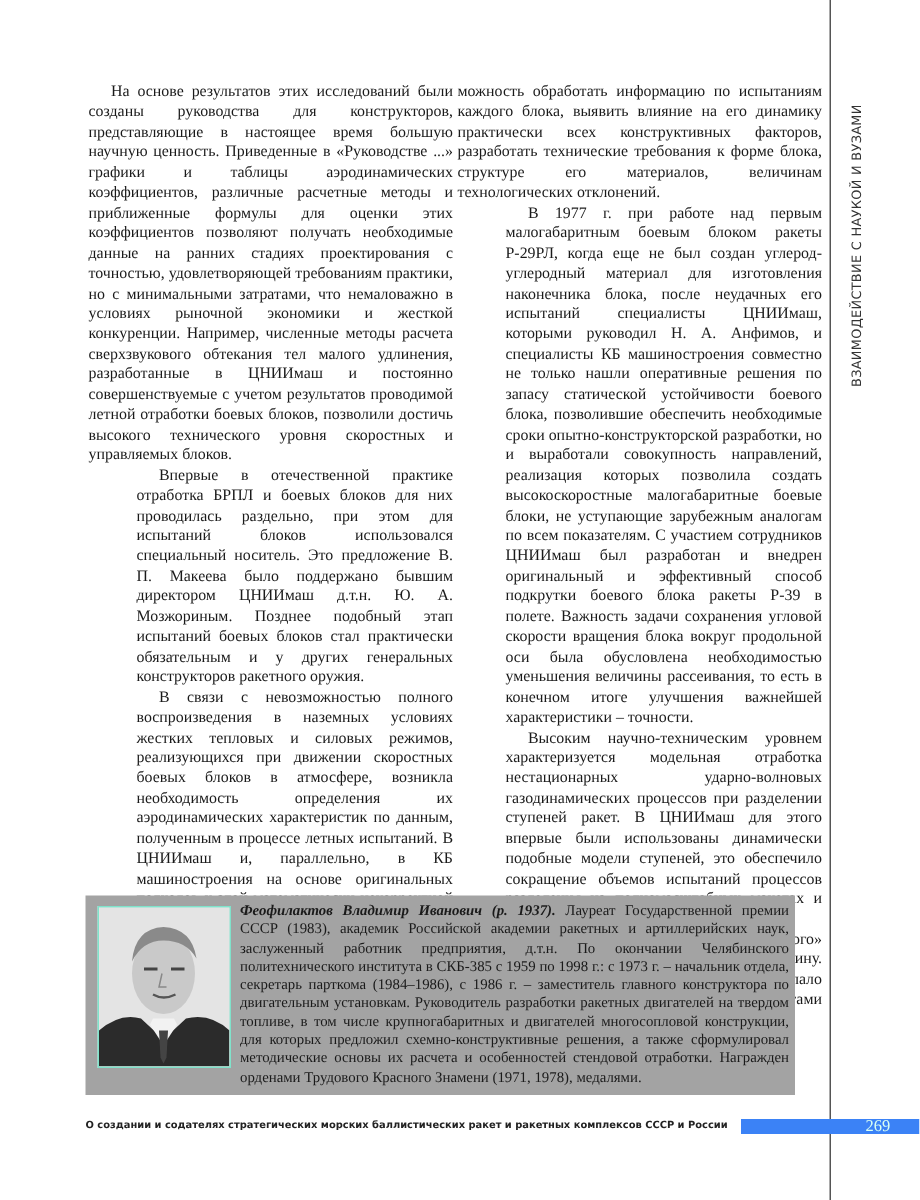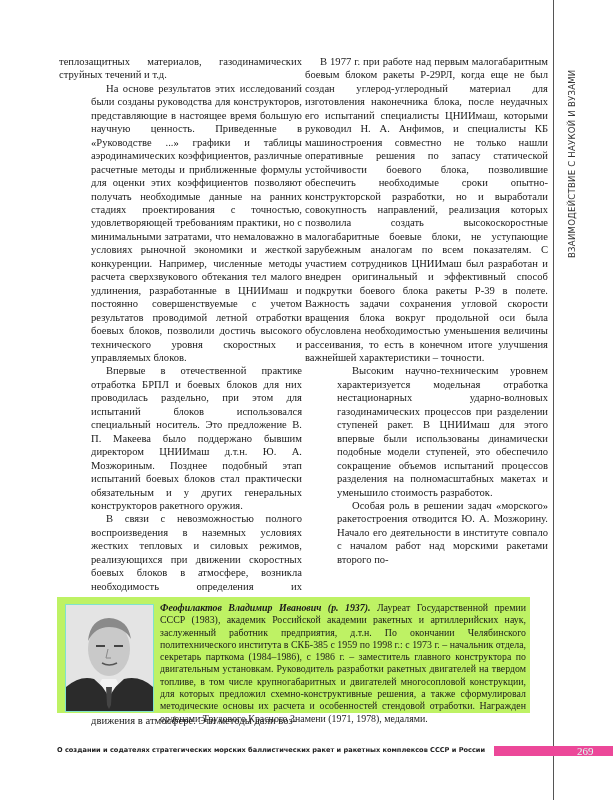--- a/index.html
+++ b/index.html
@@ -14,57 +14,57 @@
     font-family: "DejaVu Sans", sans-serif; font-size: 8.6px; letter-spacing: 0.2px; color: #333;
     white-space: nowrap; text-align: left;
   }
   .col { position: absolute; top: 55px; width: 243px; font-size: 10.6px; line-height: 13.45px; text-align: justify; }
   .col-left { left: 59px; }
   .col-right { left: 305px; }
   .col p { margin: 0; text-indent: 0; }
   .col p.ind { text-indent: 15px; }
   .col p + p { margin-top: 0; margin-left: 32px; }
   .bio {
-    position: absolute; left: 57px; top: 597px; width: 473px; height: 116px; background: #bef264;
+    position: absolute; left: 57px; top: 597px; width: 473px; height: 133px; background: #a3a3a3;
   }
   .photo {
     position: absolute; left: 8px; top: 7px; width: 87px; height: 106px;
     border: 1px solid #7fe3cb; background: #e6e6e6; overflow: hidden;
   }
   .bio-text {
     position: absolute; left: 103px; top: 5px; width: 366px;
     font-size: 9.9px; line-height: 12.3px; text-align: justify;
   }
   .bio-name { font-style: italic; font-weight: bold; }
   .footer {
     position: absolute; left: 57px; top: 746px; font-family: "DejaVu Sans", sans-serif;
     font-size: 6.6px; color: #222; white-space: nowrap; font-weight: bold;
   }
   .pagebar {
-    position: absolute; left: 494px; top: 746px; width: 119px; height: 10px; background: #ec4899;
+    position: absolute; left: 494px; top: 746px; width: 119px; height: 10px; background: #3b82f6;
   }
   .pagenum {
     position: absolute; left: 83px; top: -1px; font-family: "Liberation Serif", serif;
     font-size: 11px; color: #d9fff2; line-height: 12px;
   }
 </style>
 </head>
 <body>
 
 <div class="vline"></div>
 <div class="side-title">ВЗАИМОДЕЙСТВИЕ С НАУКОЙ И ВУЗАМИ</div>
 
 <div class="col col-left">
-  <p>теплозащитных материалов, газодинамических струйных течений и т.д.</p>
   <p class="ind">На основе результатов этих исследований были созданы руководства для конструкторов, представляющие в настоящее время большую научную ценность. Приведенные в «Руководстве ...» графики и таблицы аэродинамических коэффициентов, различные расчетные методы и приближенные формулы для оценки этих коэффициентов позволяют получать необходимые данные на ранних стадиях проектирования с точностью, удовлетворяющей требованиям практики, но с минимальными затратами, что немаловажно в условиях рыночной экономики и жесткой конкуренции. Например, численные методы расчета сверхзвукового обтекания тел малого удлинения, разработанные в ЦНИИмаш и постоянно совершенствуемые с учетом результатов проводимой летной отработки боевых блоков, позволили достичь высокого технического уровня скоростных и управляемых блоков.</p>
   <p class="ind">Впервые в отечественной практике отработка БРПЛ и боевых блоков для них проводилась раздельно, при этом для испытаний блоков использовался специальный носитель. Это предложение В. П. Макеева было поддержано бывшим директором ЦНИИмаш д.т.н. Ю. А. Мозжориным. Позднее подобный этап испытаний боевых блоков стал практически обязательным и у других генеральных конструкторов ракетного оружия.</p>
   <p class="ind">В связи с невозможностью полного воспроизведения в наземных условиях жестких тепловых и силовых режимов, реализующихся при движении скоростных боевых блоков в атмосфере, возникла необходимость определения их аэродинамических характеристик по данным, полученным в процессе летных испытаний. В ЦНИИмаш и, параллельно, в КБ машиностроения на основе оригинальных подходов к этой математически некорректной обратной задаче динамики были созданы методы оценки и прогнозирования аэродинамических характеристик блоков по результатам измерений параметров их движения в атмосфере. Эти методы дали воз-</p>
 </div>
 
 <div class="col col-right">
+  <p>можность обработать информацию по испытаниям каждого блока, выявить влияние на его динамику практически всех конструктивных факторов, разработать технические требования к форме блока, структуре его материалов, величинам технологических отклонений.</p>
   <p class="ind">В 1977 г. при работе над первым малогабаритным боевым блоком ракеты Р-29РЛ, когда еще не был создан углерод-углеродный материал для изготовления наконечника блока, после неудачных его испытаний специалисты ЦНИИмаш, которыми руководил Н. А. Анфимов, и специалисты КБ машиностроения совместно не только нашли оперативные решения по запасу статической устойчивости боевого блока, позволившие обеспечить необходимые сроки опытно-конструкторской разработки, но и выработали совокупность направлений, реализация которых позволила создать высокоскоростные малогабаритные боевые блоки, не уступающие зарубежным аналогам по всем показателям. С участием сотрудников ЦНИИмаш был разработан и внедрен оригинальный и эффективный способ подкрутки боевого блока ракеты Р-39 в полете. Важность задачи сохранения угловой скорости вращения блока вокруг продольной оси была обусловлена необходимостью уменьшения величины рассеивания, то есть в конечном итоге улучшения важнейшей характеристики – точности.</p>
   <p class="ind">Высоким научно-техническим уровнем характеризуется модельная отработка нестационарных ударно-волновых газодинамических процессов при разделении ступеней ракет. В ЦНИИмаш для этого впервые были использованы динамически подобные модели ступеней, это обеспечило сокращение объемов испытаний процессов разделения на полномасштабных макетах и уменьшило стоимость разработок.</p>
   <p class="ind">Особая роль в решении задач «морского» ракетостроения отводится Ю. А. Мозжорину. Начало его деятельности в институте совпало с началом работ над морскими ракетами второго по-</p>
 </div>
 
 <div class="bio">
   <div class="photo">
     <svg width="87" height="106" viewBox="0 0 87 106">
       <rect width="87" height="106" fill="#e4e4e4"></rect>
       <path d="M0 106 L0 82 Q14 70 28 74 L43 88 L58 74 Q74 70 87 82 L87 106 Z" fill="#2b2b2b"></path>

